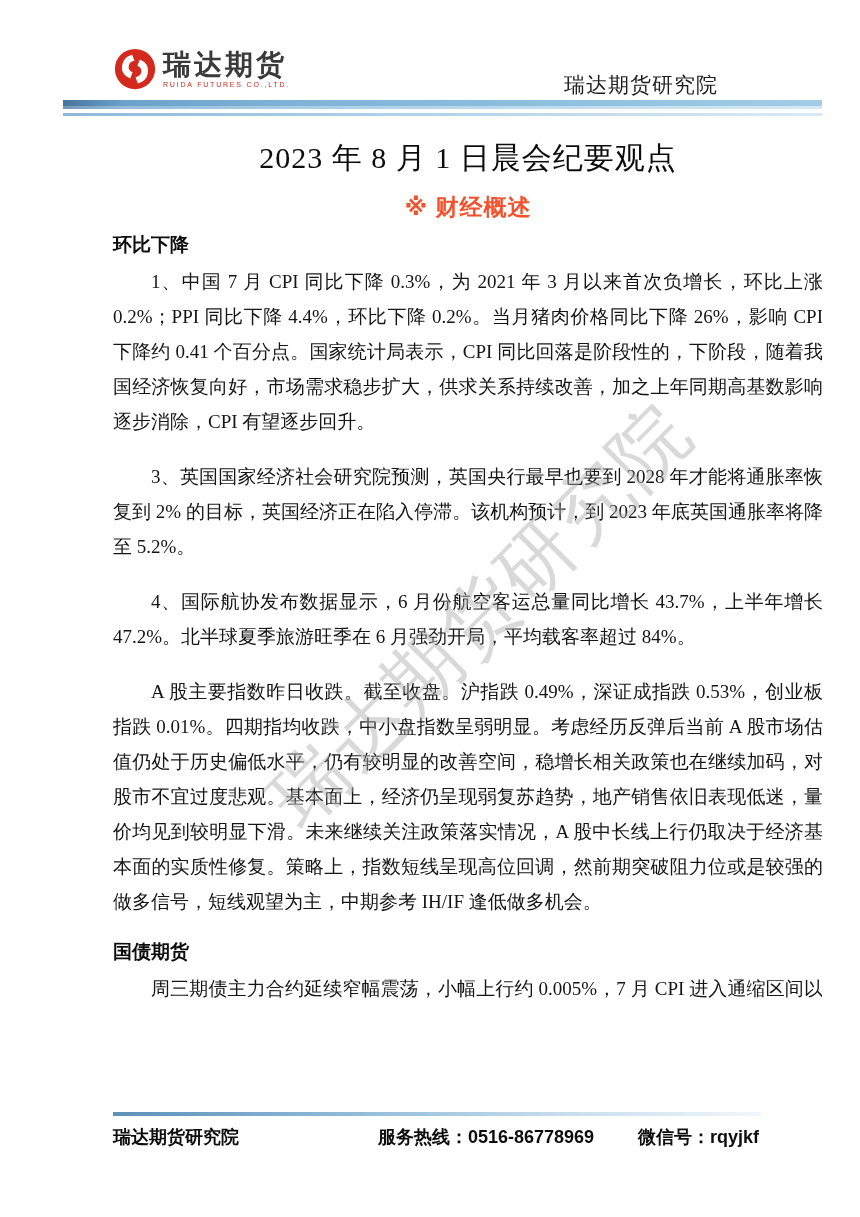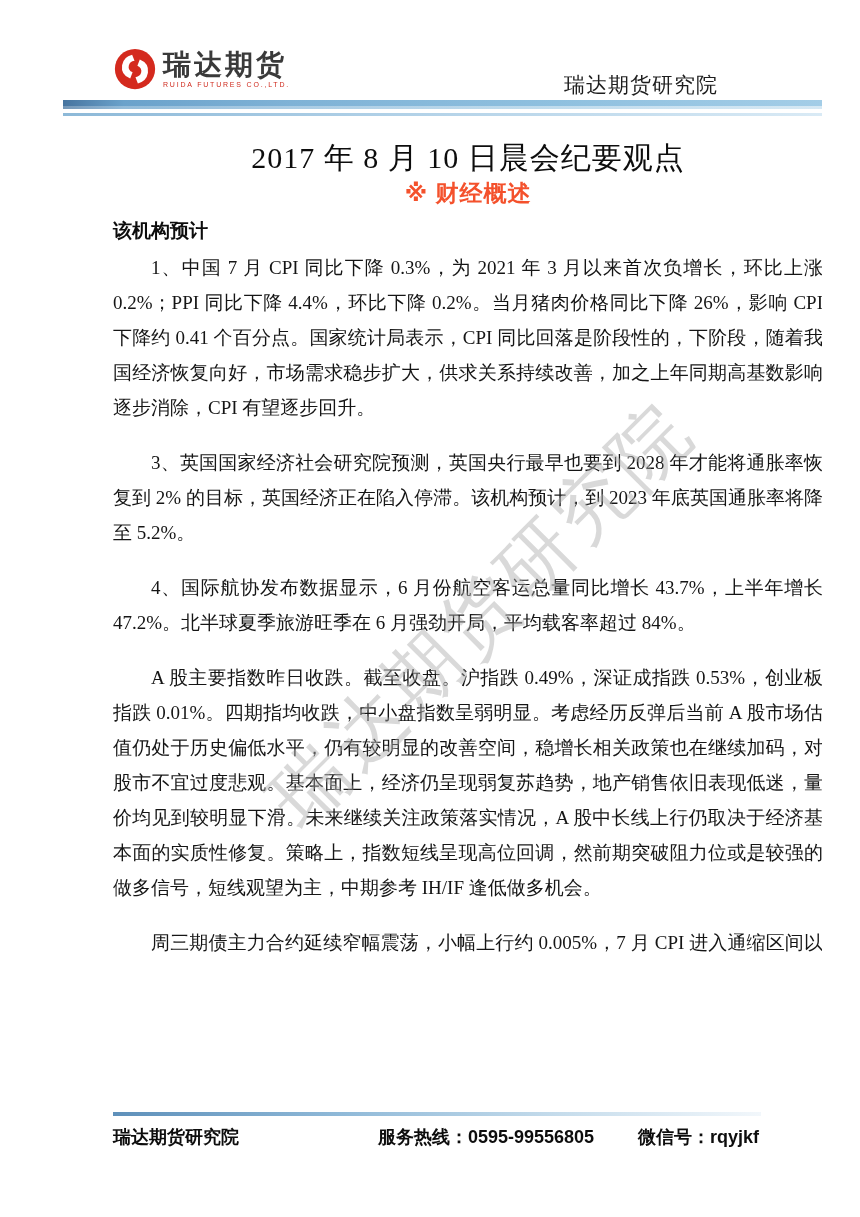--- a/index.html
+++ b/index.html
@@ -40,21 +40,21 @@
     background:linear-gradient(to right,#8db9d8 0%,#aecfe6 40%,#d9eaf5 100%);
   }
 
   
   .content { position:absolute; left:75px; top:138px; width:710px; }
   .doc-title {
     text-align:center; font-size:30px; line-height:40px; color:#0d0d0d; letter-spacing:1px;
   }
   .red-heading {
     text-align:center; font-family:"Liberation Sans","DejaVu Sans",sans-serif;
-    font-weight:bold; font-size:23px; line-height:30px; letter-spacing:1px;
+    font-weight:bold; font-size:23px; line-height:30px; margin-top:14px; letter-spacing:1px;
   }
   .sub-label {
     font-family:"Liberation Sans","DejaVu Sans",sans-serif;
     font-weight:bold; font-size:19px; line-height:26px; color:#0d0d0d; margin-top:10px;
   }
   .para {
     font-size:19px; line-height:35px; text-align:justify;
     text-indent:38px; color:#151515; margin-top:6px; margin-bottom:20px;
   }
   .para:last-child { margin-bottom:0; }
@@ -99,32 +99,33 @@
       <div class="logo-en">RUIDA FUTURES CO.,LTD.</div>
     </div>
   </div>
   <div class="institute">瑞达期货研究院</div>
   <div class="bar-thick"></div>
   <div class="bar-thin"></div>
 
   <div class="watermark">瑞达期货研究院</div>
 
   <div class="content">
-    <div class="doc-title">2017 年 8 月 10 日晨会纪要观点</div>
+    <div class="doc-title">2023 年 8 月 1 日晨会纪要观点</div>
 
     <div class="red-heading" style="color: rgb(244, 81, 44);">※ 财经概述</div>
-    <div class="sub-label">该机构预计</div>
+    <div class="sub-label">环比下降</div>
 
     <p class="para">1、中国 7 月 CPI 同比下降 0.3%，为 2021 年 3 月以来首次负增长，环比上涨 0.2%；PPI 同比下降 4.4%，环比下降 0.2%。当月猪肉价格同比下降 26%，影响 CPI 下降约 0.41 个百分点。国家统计局表示，CPI 同比回落是阶段性的，下阶段，随着我国经济恢复向好，市场需求稳步扩大，供求关系持续改善，加之上年同期高基数影响逐步消除，CPI 有望逐步回升。</p>
     <p class="para">3、英国国家经济社会研究院预测，英国央行最早也要到 2028 年才能将通胀率恢复到 2% 的目标，英国经济正在陷入停滞。该机构预计，到 2023 年底英国通胀率将降至 5.2%。</p>
     <p class="para">4、国际航协发布数据显示，6 月份航空客运总量同比增长 43.7%，上半年增长 47.2%。北半球夏季旅游旺季在 6 月强劲开局，平均载客率超过 84%。</p>
 
     <p class="para">A 股主要指数昨日收跌。截至收盘。沪指跌 0.49%，深证成指跌 0.53%，创业板指跌 0.01%。四期指均收跌，中小盘指数呈弱明显。考虑经历反弹后当前 A 股市场估值仍处于历史偏低水平，仍有较明显的改善空间，稳增长相关政策也在继续加码，对股市不宜过度悲观。基本面上，经济仍呈现弱复苏趋势，地产销售依旧表现低迷，量价均见到较明显下滑。未来继续关注政策落实情况，A 股中长线上行仍取决于经济基本面的实质性修复。策略上，指数短线呈现高位回调，然前期突破阻力位或是较强的做多信号，短线观望为主，中期参考 IH/IF 逢低做多机会。</p>
 
+    <div class="sub-label">国债期货</div>
     <p class="para clip-one-line">周三期债主力合约延续窄幅震荡，小幅上行约 0.005%，7 月 CPI 进入通缩区间以及前期物</p>
   </div>
 
   <div class="footer-line"></div>
   <div class="footer-item footer-institute">瑞达期货研究院</div>
-  <div class="footer-item footer-hotline">服务热线：0595-99556805</div>
+  <div class="footer-item footer-hotline">服务热线：0516-86778969</div>
   <div class="footer-item footer-wechat">微信号：rqyjkf</div>
 
 </div>
 
 </body></html>

